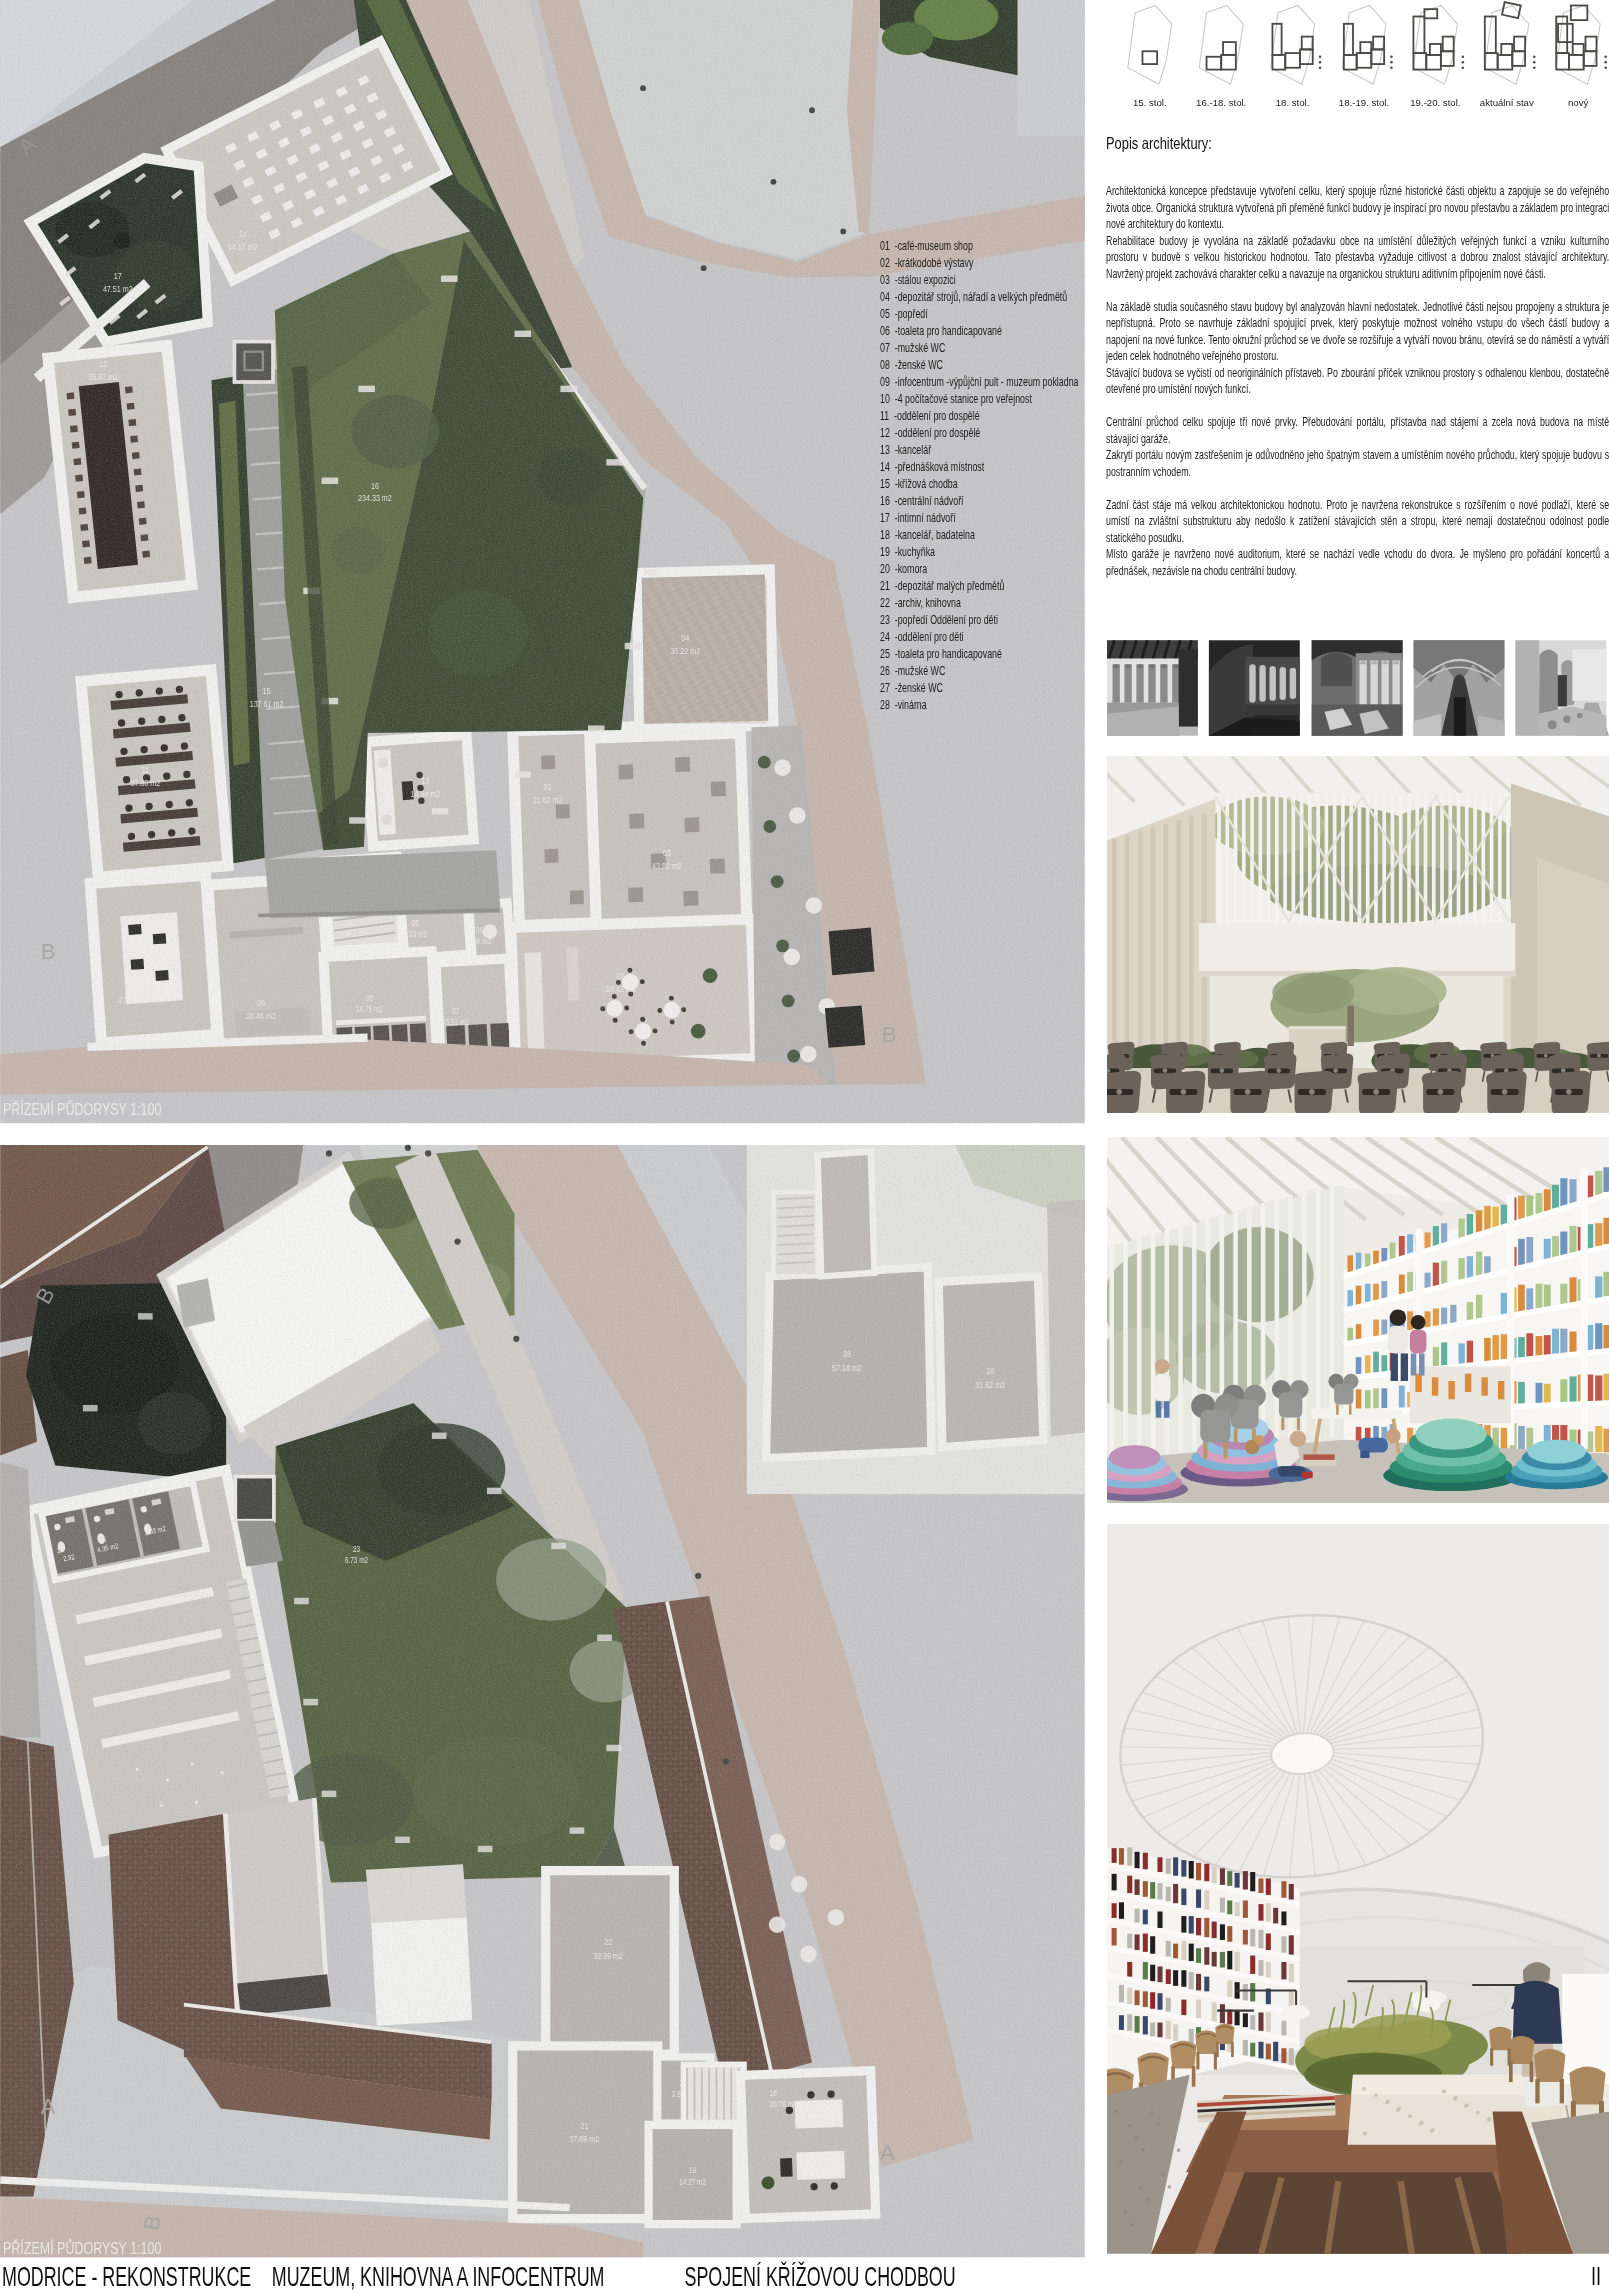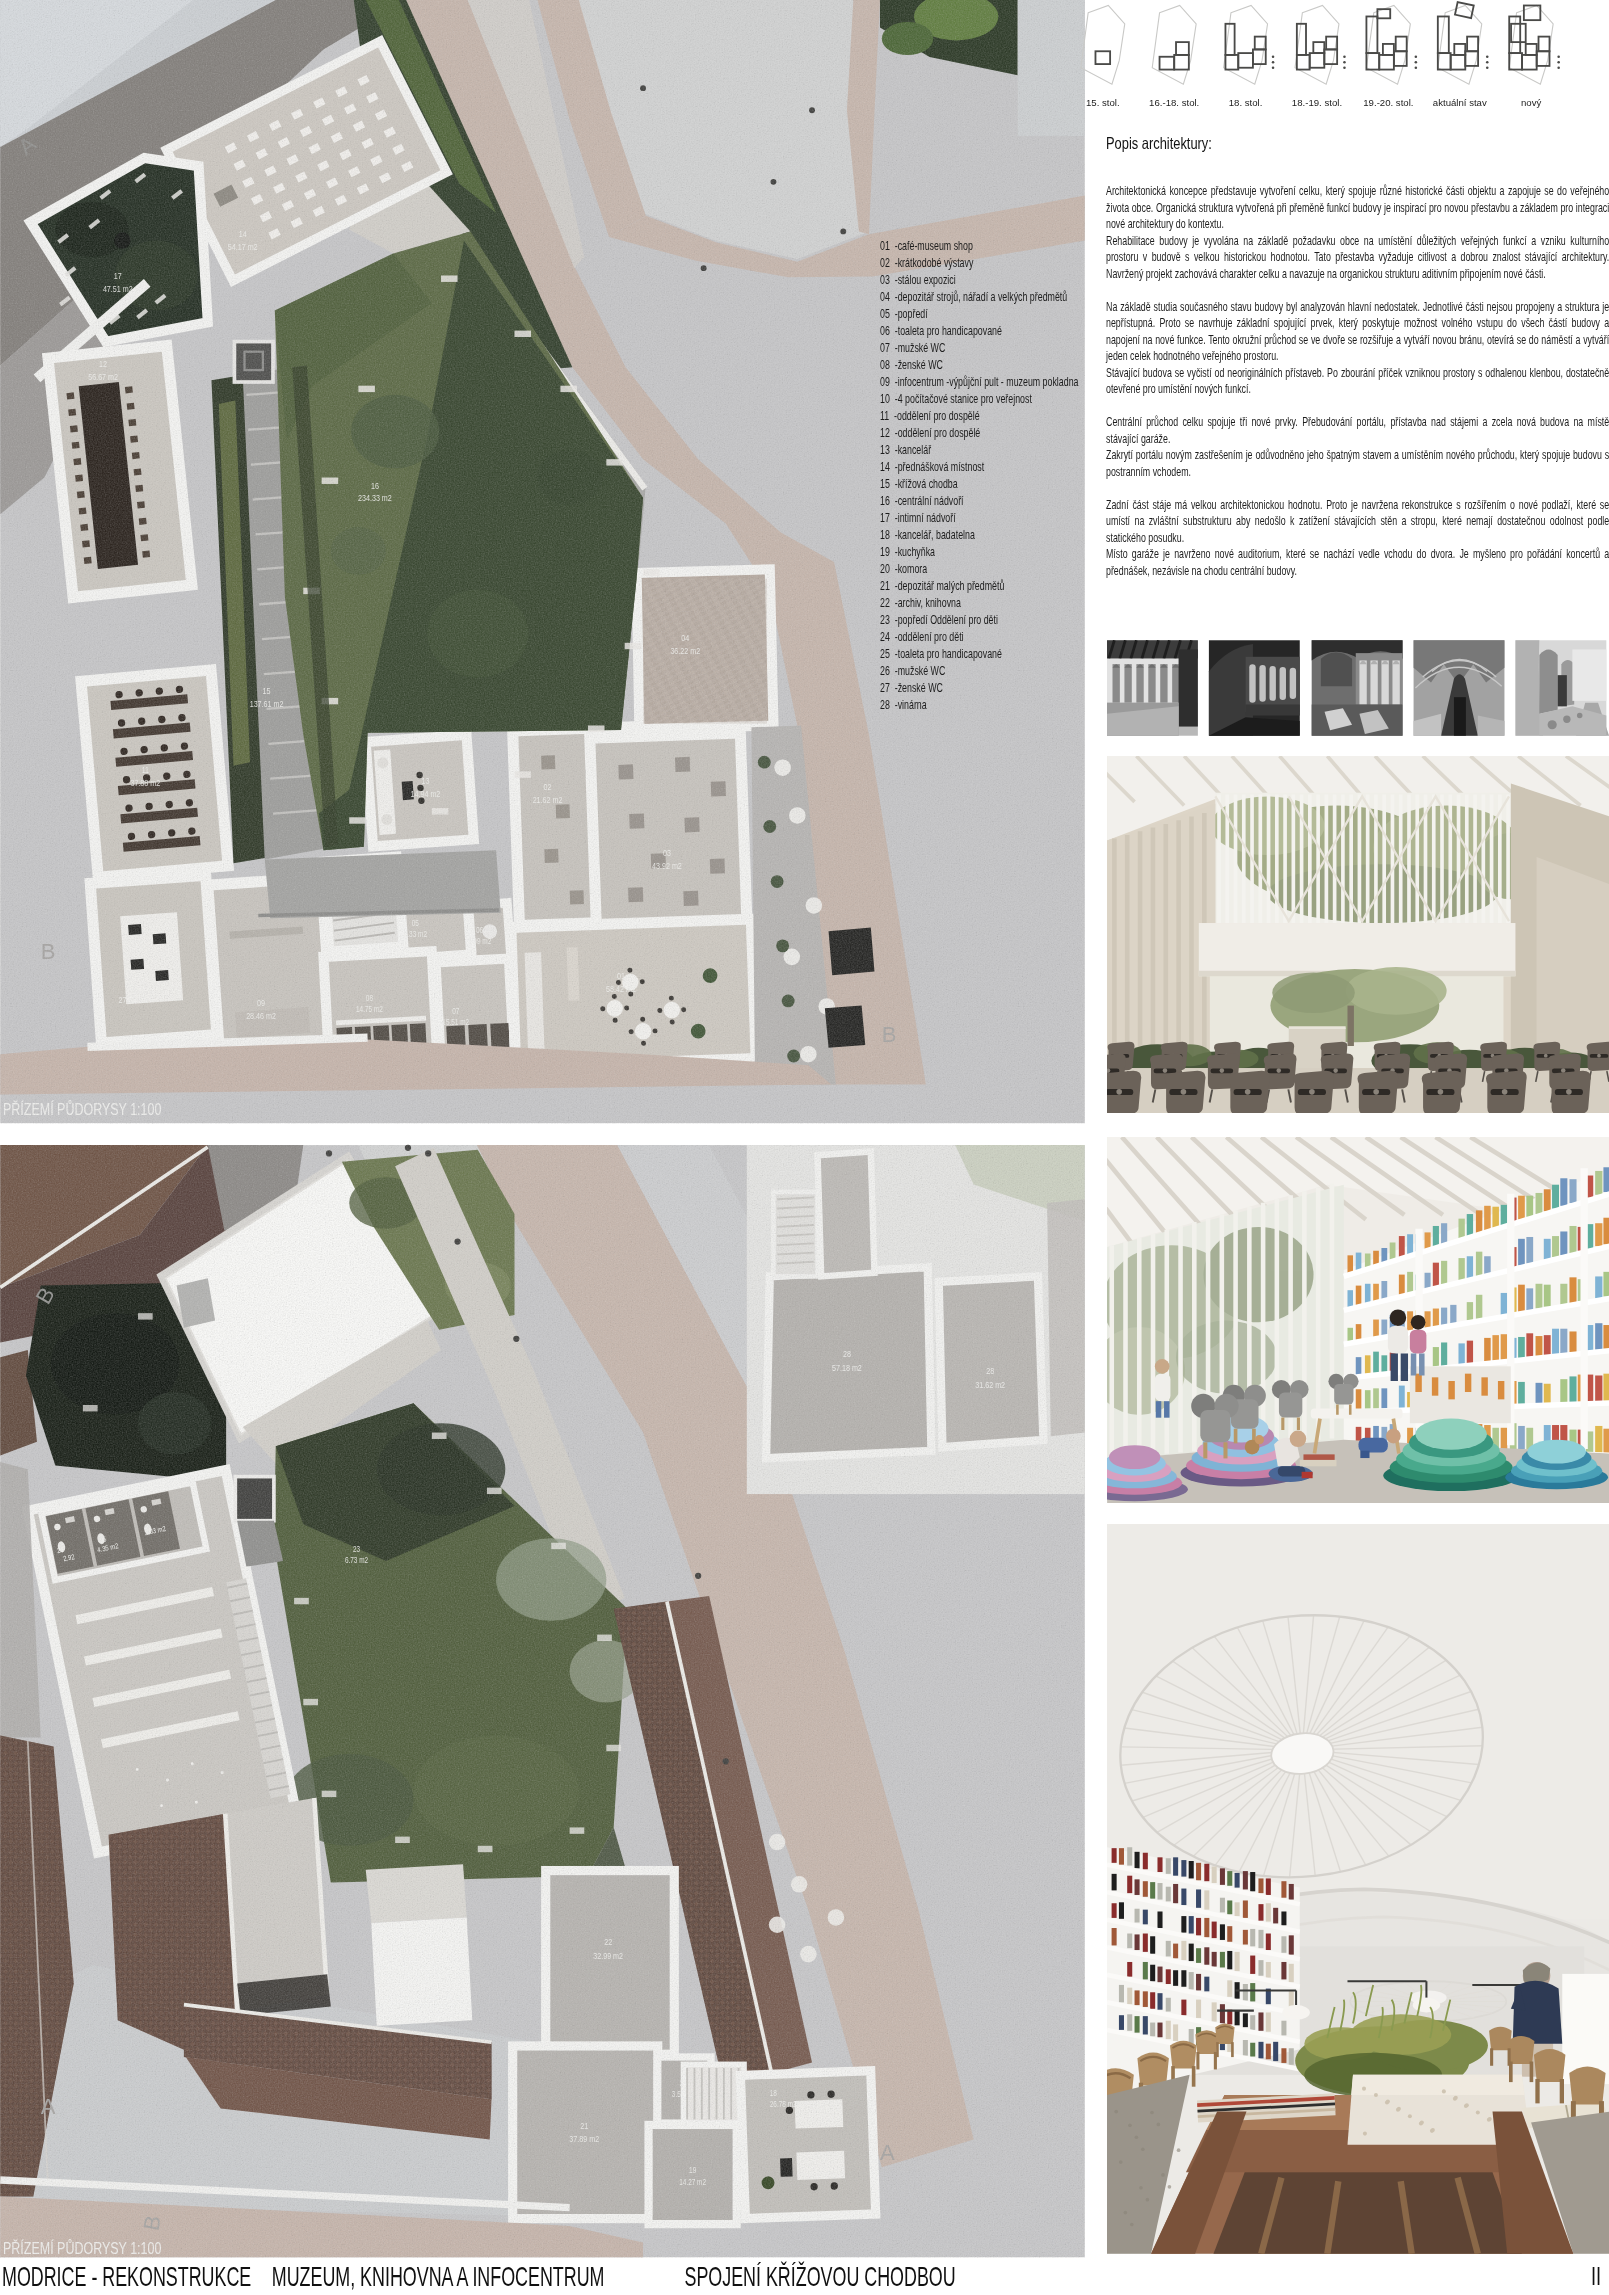--- a/index.html
+++ b/index.html
@@ -757,21 +757,21 @@
     <p>Na základě studia současného stavu budovy byl analyzován hlavní nedostatek. Jednotlivé části nejsou propojeny a struktura je nepřístupná. Proto se navrhuje základní spojující prvek, který poskytuje možnost volného vstupu do všech částí budovy a napojení na nové funkce. Tento okružní průchod se ve dvoře se rozšiřuje a vytváří novou bránu, otevírá se do náměstí a vytváří jeden celek hodnotného veřejného prostoru.</p>
     <p>Stávající budova se vyčistí od neoriginálních přístaveb. Po zbourání příček vzniknou prostory s odhalenou klenbou, dostatečně otevřené pro umístění nových funkcí.</p>
     <div class="gap"></div>
     <p>Centrální průchod celku spojuje tři nové prvky. Přebudování portálu, přístavba nad stájemi a zcela nová budova na místě stávající garáže.</p>
     <p>Zakrytí portálu novým zastřešením je odůvodněno jeho špatným stavem a umístěním nového průchodu, který spojuje budovu s postranním vchodem.</p>
     <div class="gap"></div>
     <p>Zadní část stáje má velkou architektonickou hodnotu. Proto je navržena rekonstrukce s rozšířením o nové podlaží, které se umístí na zvláštní substrukturu aby nedošlo k zatížení stávajících stěn a stropu, které nemají dostatečnou odolnost podle statického posudku.</p>
     <p>Místo garáže je navrženo nové auditorium, které se nachází vedle vchodu do dvora. Je myšleno pro pořádání koncertů a přednášek, nezávisle na chodu centrální budovy.</p>
   </div>
 
-  <div class="abs" style="left:1060px;top:0;width:503px;height:119px;">
+  <div class="abs" style="left:1107px;top:0;width:503px;height:119px;">
 <svg width="503" height="119" viewBox="0 0 548 130" xmlns="http://www.w3.org/2000/svg" font-family="Liberation Sans, sans-serif">
 
 <g transform="translate(12,4)">
 <path d="M18,10 L40,2 L58,22 L52,62 L44,88 L10,70 Z" fill="none" stroke="#c9c9c7" stroke-width="1.2"></path>
 <g fill="none" stroke="#4a4a48" stroke-width="2">
             <rect x="26" y="52" width="16" height="14"></rect>
           </g>
 <text x="34" y="112" font-size="10.5" fill="#1c1c1c" text-anchor="middle" transform="scale(1,1)">15. stol.</text>
 </g>
 

